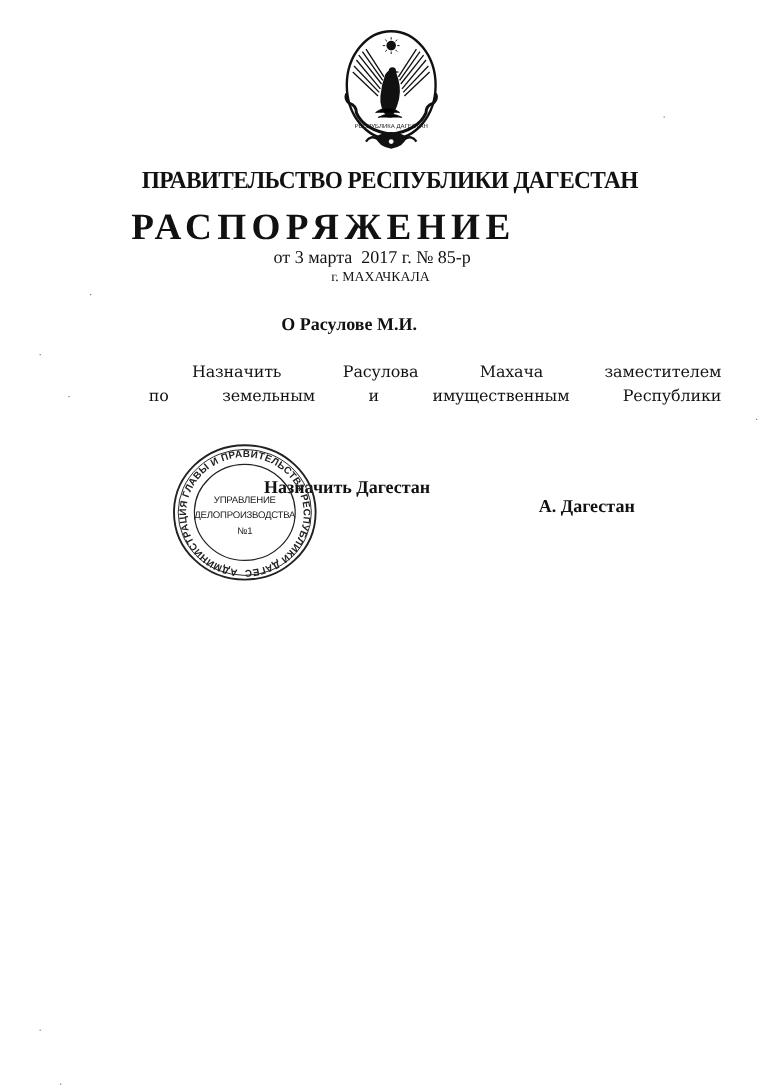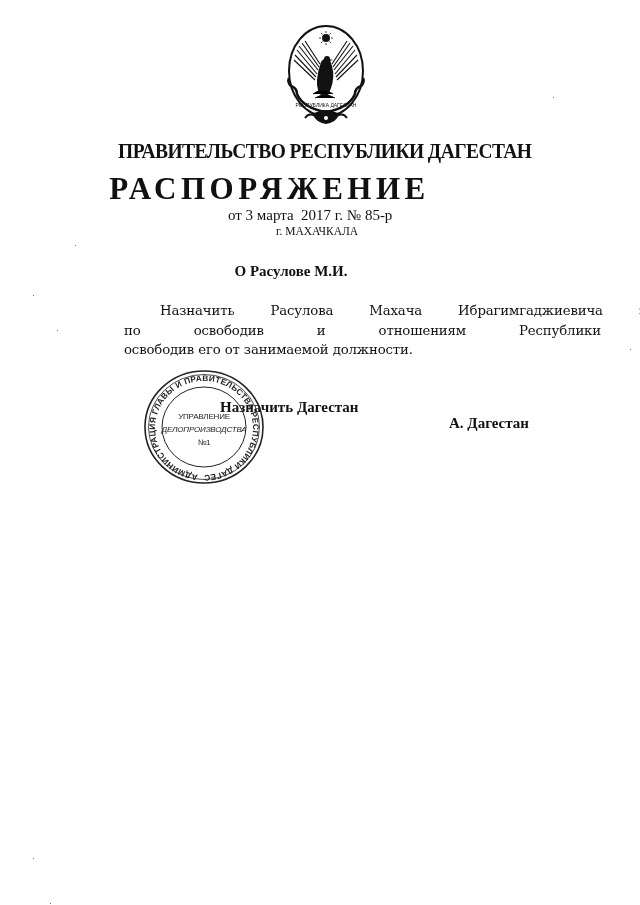--- a/index.html
+++ b/index.html
@@ -182,49 +182,47 @@
 <div class="abs doc-date">от 3 марта  2017 г. № 85-р</div>
 <div class="abs doc-city">г. МАХАЧКАЛА</div>
 
 <div class="abs subject">О Расулове М.И.</div>
 
 <div class="abs body-text">
   <span class="body-line justify first">
     <span>Назначить</span>
     <span>Расулова</span>
     <span>Махача</span>
-    <span>Ибрагимгаджиевича</span>
     <span>заместителем</span>
 
   </span>
   <span class="body-line justify">
     <span>по</span>
-    <span>освободив</span>
+    <span>земельным</span>
     <span>и</span>
-    <span>отношениям</span>
+    <span>имущественным</span>
     <span>Республики</span>
 
   </span>
-  <span class="body-line">освободив его от занимаемой должности.</span>
 </div>
 
 <div class="abs stamp">
   <svg width="124" height="118" viewBox="0 0 124 118" xmlns="http://www.w3.org/2000/svg" style="position:absolute;left:0;top:0;">
     <defs>
       <path id="ringPath" d="M62 108 A49 47 0 1 1 62.1 108"></path>
     </defs>
     <ellipse cx="62" cy="60" rx="59" ry="56" fill="none" stroke="#222" stroke-width="1.6"></ellipse>
     <ellipse cx="62" cy="60" rx="55.5" ry="52.5" fill="none" stroke="#222" stroke-width="0.8"></ellipse>
     <ellipse cx="62" cy="60" rx="42" ry="40" fill="none" stroke="#222" stroke-width="1"></ellipse>
     <text font-size="8.2" fill="#222" font-family="Liberation Sans, DejaVu Sans, sans-serif" font-weight="bold" letter-spacing="0.3">
       <textPath href="#ringPath" startOffset="2%">АДМИНИСТРАЦИЯ ГЛАВЫ И ПРАВИТЕЛЬСТВА РЕСПУБЛИКИ ДАГЕСТАН ●</textPath>
     </text>
   </svg>
   <div class="stamp-center" style="top:45px;">УПРАВЛЕНИЕ</div>
-  <div class="stamp-center" style="top:58px;font-style:italic;">ДЕЛОПРОИЗВОДСТВА</div>
+  <div class="stamp-center" style="top:58px;">ДЕЛОПРОИЗВОДСТВА</div>
   <div class="stamp-center" style="top:71px;">№1</div>
 </div>
 
 <div class="abs signer-title">
   <div>Назначить Дагестан</div>
 </div>
 <div class="abs signer-name">А. Дагестан</div>
 
 <div class="speck" style="left:553px;top:97px;"></div>
 <div class="speck" style="left:193px;top:157px;"></div>

